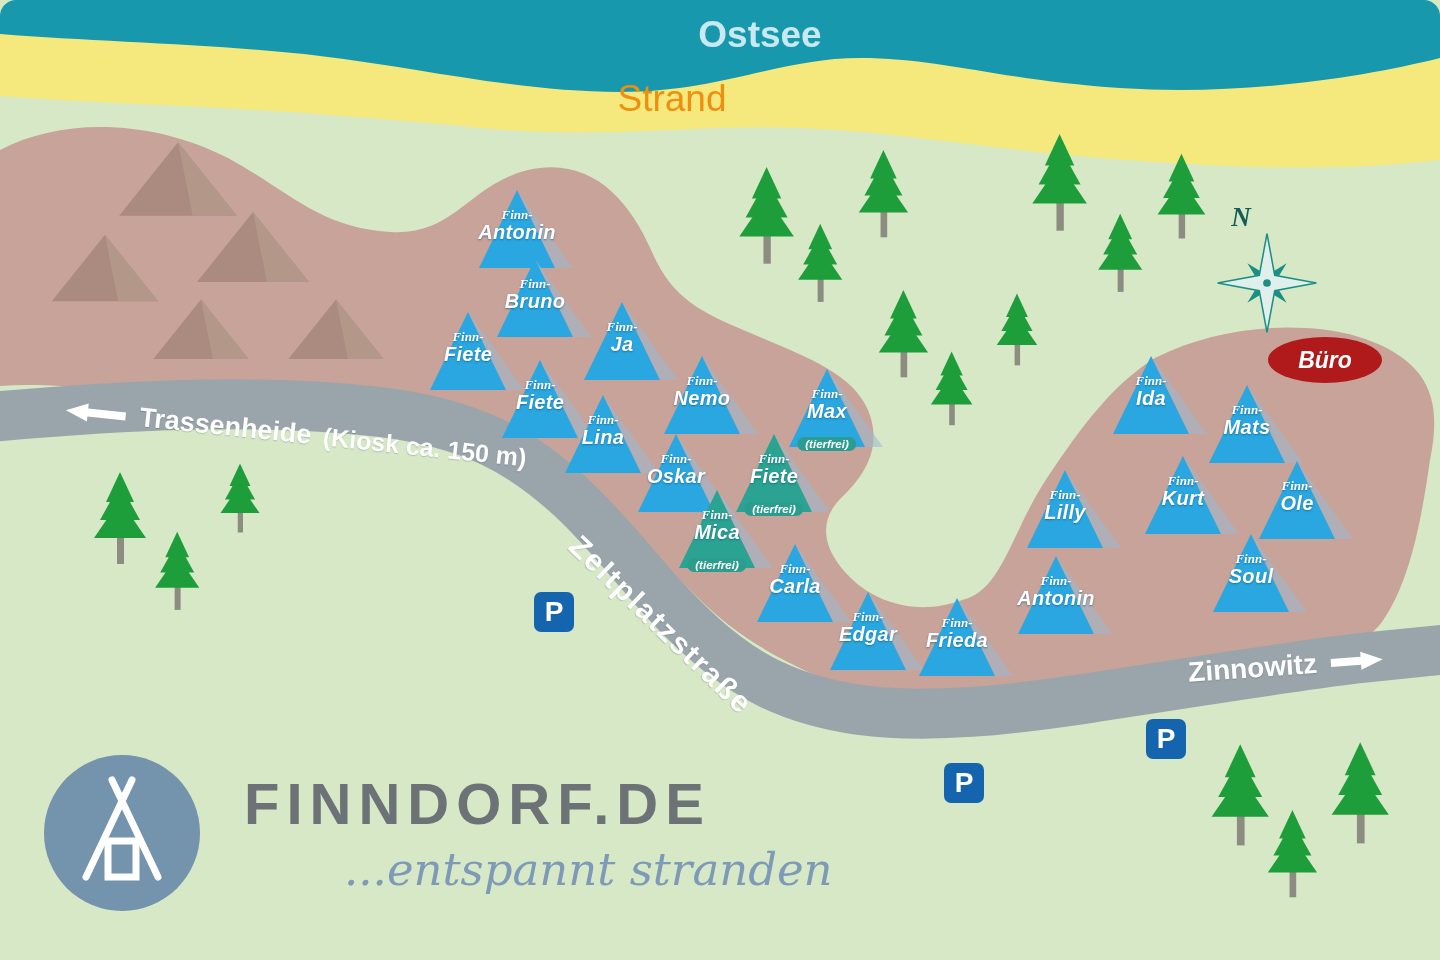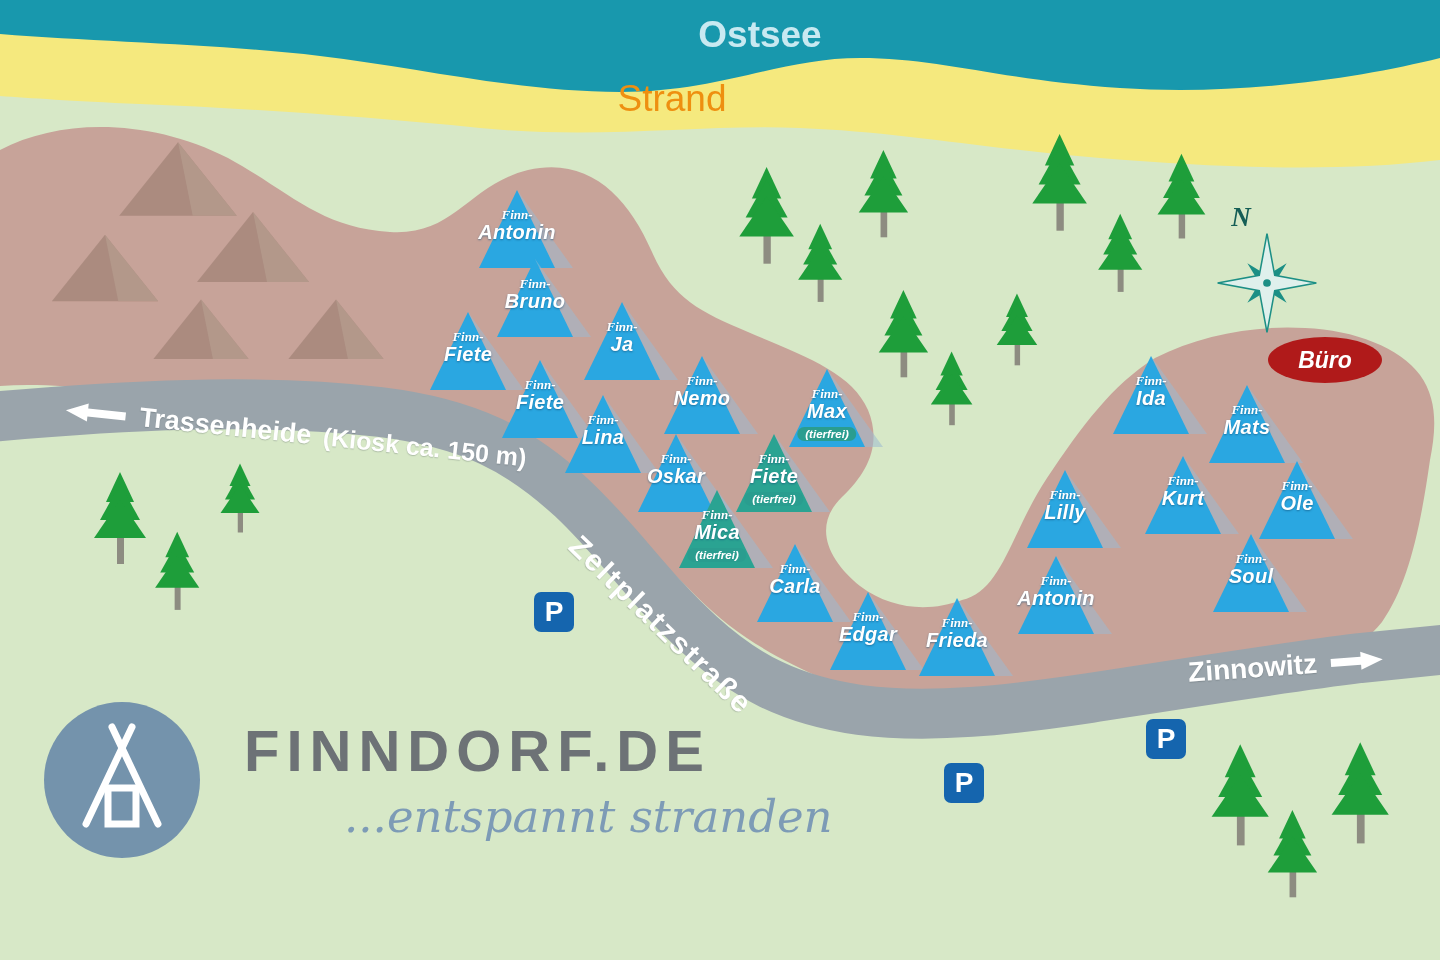--- a/index.html
+++ b/index.html
@@ -1,19 +1,20 @@
 <!DOCTYPE html>
 <html style="--grass: #d7e8c7; --water: #1898ad; --sand: #f5e97e; --area: #c7a399; --road: #9aa4ab; --seaLabel: #c8e9f1; --beachLabel: #ee8f10; --tentBlue: #2aa7e1; --tentGreen: #2aa392; --tentShadow: #9cb9cf; --tierfrei: #2a9d8f; --parking: #1565ae; --office: #b01a1a; --tree: #1e9e3a; --trunk: #8d8c81; --dune: #8f7465; --duneLight: #b59c8d; --compass: #1c8f85; --compassDark: #155e56; --logoCircle: #7493ac; --logoTitle: #6d7276; --tagline: #7d9bb6;"><head>
 <meta charset="utf-8">
 <style>
   html,body{margin:0;padding:0;background:#d7e8c7;}
   .map{
     position:relative;width:1440px;height:960px;overflow:hidden;
     background:var(--grass,#d7e8c7);
     font-family:"Liberation Sans",sans-serif;
+    border-radius:16px;
   }
   .map svg.terrain{position:absolute;left:0;top:0;width:1440px;height:960px;}
   .sand{fill:var(--sand,#f5e97e);}
   .water{fill:var(--water,#1898ad);}
   .area{fill:var(--area,#c7a399);}
   .road-path{fill:none;stroke:var(--road,#9aa4ab);stroke-width:50;stroke-linecap:round;}
 
   .layer{position:absolute;inset:0;}
 
   
@@ -46,21 +47,21 @@
   .tent svg{position:absolute;left:0;top:0;width:100%;height:100%;overflow:visible;}
   .tent .sh{fill:var(--tentShadow,#9cb9cf);opacity:.55;}
   .tent-blue .tri{fill:var(--tentBlue,#2aa7e1);}
   .tent-green .tri{fill:var(--tentGreen,#2aa392);}
   .tent-label{position:absolute;left:50%;top:28px;transform:translateX(-50%);
     display:flex;flex-direction:column;align-items:center;line-height:1.05;
     color:#fff;font-weight:bold;font-style:italic;white-space:nowrap;
     text-shadow:0 1px 2px rgba(20,80,120,.6);}
   .tent-label .pfx{font-size:13px;font-family:Liberation Serif, serif;}
   .tent-label .tname{font-size:20px;letter-spacing:.3px;}
-  .tent-label .tierfrei{margin-top:5px;font-size:11.5px;background:var(--tierfrei,#2a9d8f);
+  .tent-label .tierfrei{margin-top:15px;font-size:11.5px;background:var(--tierfrei,#2a9d8f);
     padding:1px 8px;border-radius:9px;text-shadow:none;}
 
   
   .pspot{position:absolute;width:40px;height:40px;background:var(--parking,#1565ae);
     border-radius:7px;color:#fff;font-weight:bold;font-size:28px;
     display:flex;align-items:center;justify-content:center;}
 
   
   .office{position:absolute;left:1268px;top:337px;width:114px;height:46px;
     background:var(--office,#b01a1a);border-radius:50%;color:#fff;
@@ -70,21 +71,21 @@
   
   .compass{position:absolute;left:1202px;top:202px;width:130px;
     display:flex;flex-direction:column;align-items:center;}
   .compass .n{font-family:"Liberation Serif",serif;font-style:italic;font-weight:bold;
     font-size:27px;color:var(--compassDark,#155e56);margin-bottom:-4px;margin-right:52px;}
   .compass svg{width:108px;height:108px;}
   .compass .c-light{fill:#dff0ec;stroke:var(--compass,#1c8f85);stroke-width:2;}
   .compass .c-dark{fill:var(--compass,#1c8f85);}
 
   
-  .logo{position:absolute;left:42px;top:700px;display:flex;align-items:center;gap:42px;}
+  .logo{position:absolute;left:42px;top:753px;display:flex;align-items:center;gap:42px;}
   .logo-mark{width:160px;height:160px;}
   .logo-mark circle{fill:var(--logoCircle,#7493ac);}
   .logo-mark .pole,.logo-mark .door{stroke:#fff;stroke-width:7;fill:none;stroke-linecap:round;}
   .logo-title{font-size:58px;font-weight:bold;letter-spacing:7px;color:var(--logoTitle,#6d7276);}
   .logo-tagline{font-family:"DejaVu Serif",serif;font-style:italic;font-size:45px;
     color:var(--tagline,#7d9bb6);margin-top:6px;margin-left:100px;}
 </style>
 </head>
 <body>
 

